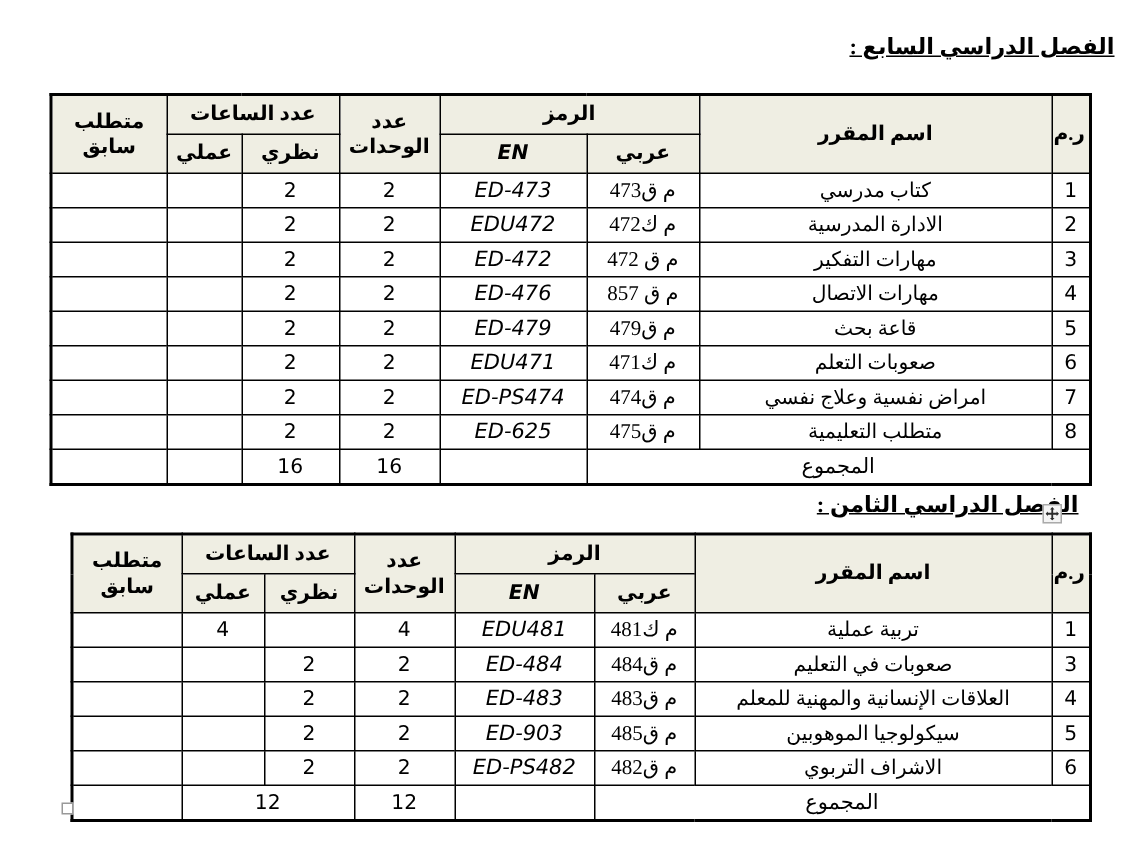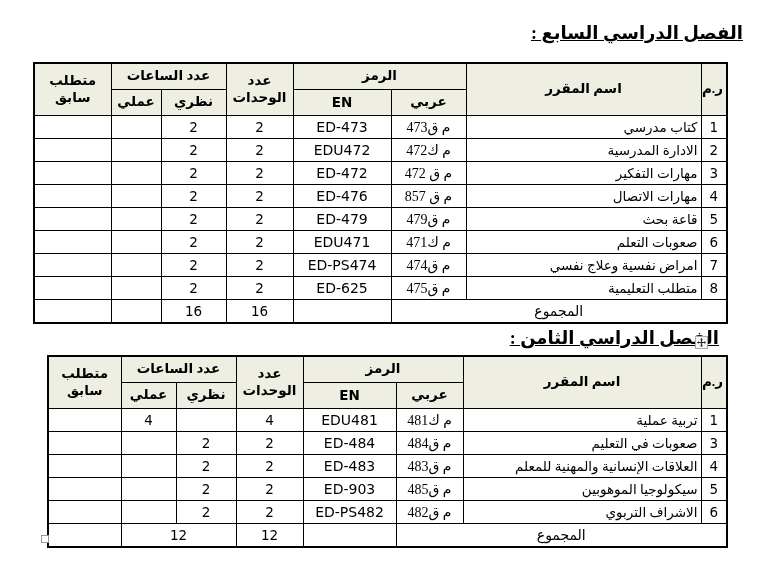--- a/index.html
+++ b/index.html
@@ -2,42 +2,42 @@
 <html lang="ar" style="--header-fill: #efeee3;"><head>
 <meta charset="utf-8">
 <style>
   html,body{margin:0;padding:0;}
   body{
     width:759px;height:562px;background:#ffffff;position:relative;
     font-family:"Liberation Serif","DejaVu Sans",serif;color:#000;
     overflow:hidden;
   }
   .title{
-    position:absolute;direction:rtl;font-weight:bold;font-size:18px;
+    position:absolute;direction:rtl;font-weight:bold;font-size:15px;
     text-decoration:underline;white-space:nowrap;
   }
   #title-7{top:22px;right:16px;}
   #title-8{top:327px;right:40px;}
   table.grid{
     position:absolute;border-collapse:collapse;direction:rtl;
     table-layout:fixed;border:2px solid #000;
   }
   #table-7{left:33px;top:62px;width:693px;}
   #table-8{left:47px;top:355px;width:679px;}
   .grid th,.grid td{
     border:1px solid #000;padding:0 3px;vertical-align:middle;
     text-align:center;font-size:14px;height:22px;overflow:hidden;
   }
   .grid th{
     background:var(--header-fill,#efeee3);font-weight:bold;font-size:13.5px;
     line-height:1.2;height:25px;white-space:normal;
   }
   .grid td{white-space:nowrap;}
-  .grid td.name{text-align:right;font-size:13.5px;}
-  .latin{font-family:"DejaVu Sans","Liberation Sans",sans-serif;font-size:13px;}
+  .grid td.name{font-size:13.5px;}
+  .latin{font-family:"DejaVu Sans","Liberation Sans",sans-serif;font-size:13px;font-style:italic;}
   td.num{font-family:"DejaVu Sans","Liberation Sans",sans-serif;font-size:13.5px;}
   .move-handle{
     position:absolute;left:695px;top:336px;width:13px;height:13px;
     border:1px solid #aaa;background:#f4f4f4;display:flex;
     align-items:center;justify-content:center;box-sizing:border-box;
   }
   .resize-handle{
     position:absolute;left:41px;top:535px;width:8px;height:8px;
     border:1px solid #999;background:#fff;box-sizing:border-box;
   }

